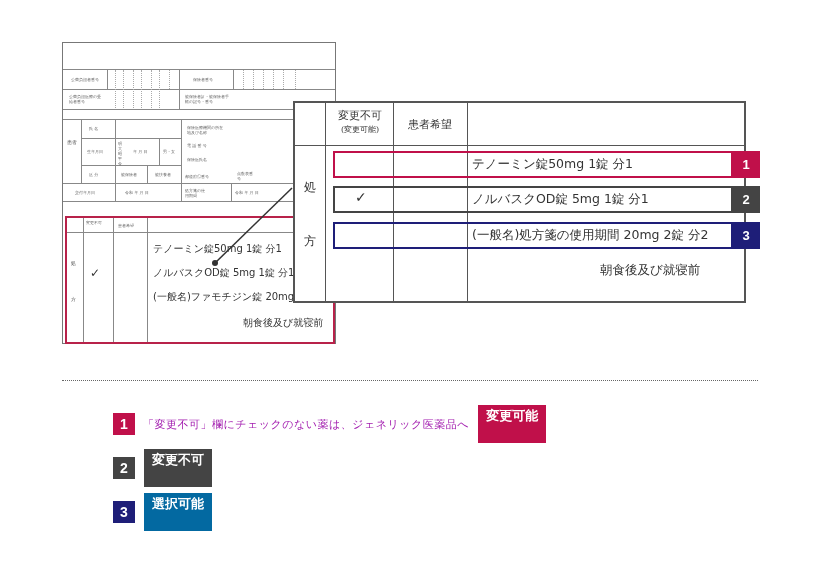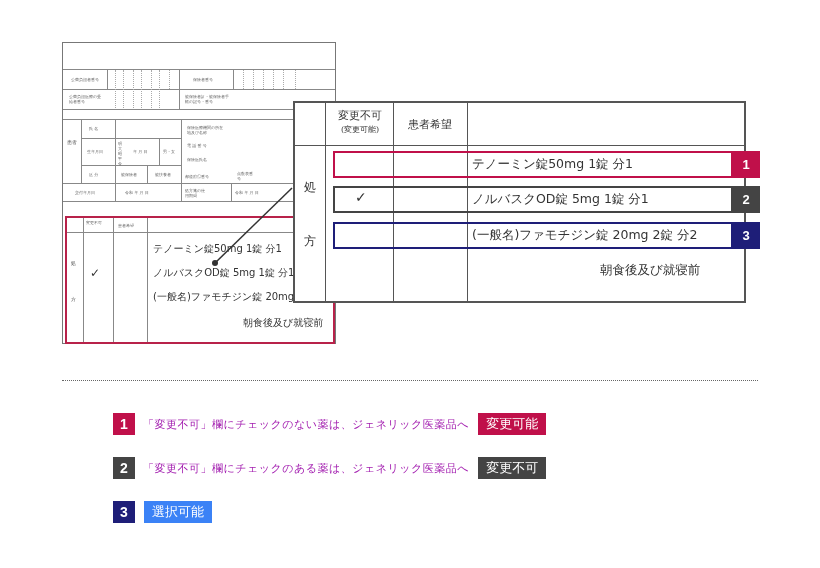--- a/index.html
+++ b/index.html
@@ -51,21 +51,21 @@
   .timing { position: absolute; left: 600px; top: 262px; font-size: 12.5px; color: #333; white-space: nowrap; }
 
   
   .divider { position: absolute; left: 62px; width: 696px; top: 380px; border-top: 1px dotted #666; }
 
   
   .legend-row { position: absolute; left: 113px; height: 22px; display: flex; align-items: center; }
   .legend-num { width: 22px; height: 22px; color: #fff; font-weight: bold; font-size: 14px;
                 text-align: center; line-height: 22px; font-family: "Liberation Sans", sans-serif; }
   .legend-text { margin-left: 8px; font-size: 11px; color: #a21caf; white-space: nowrap; letter-spacing: 0.5px; }
-  .legend-tag { margin-left: 9px; height: 22px; padding: 0 8px; color: #fff; font-weight: normal;
+  .legend-tag { margin-left: 9px; height: 38px; padding: 0 8px; color: #fff; font-weight: bold;
                 font-size: 13px; line-height: 22px; white-space: nowrap; }
 </style>
 </head>
 <body>
 
 <div class="form">
 
   <div class="hline" style="left:0;right:0;top:26px;"></div>
   <div class="hline" style="left:0;right:0;top:46px;"></div>
   <div class="hline" style="left:0;right:0;top:66px;"></div>
@@ -158,38 +158,37 @@
   <div class="side" style="top:76px;">処</div>
   <div class="side" style="top:130px;">方</div>
 </div>
 
 <div class="row-box" style="left:333px;top:151px;width:400px;height:27px;border:2px solid #c0104a;"></div>
 <div class="row-box" style="left:333px;top:186px;width:400px;height:27px;border:2px solid #444444;"></div>
 <div class="row-box" style="left:333px;top:222px;width:400px;height:27px;border:2px solid #1e1e78;"></div>
 
 <div class="row-text" style="left:472px;top:156px;">テノーミン錠50mg 1錠 分1</div>
 <div class="row-text" style="left:472px;top:191px;">ノルバスクOD錠 5mg 1錠 分1</div>
-<div class="row-text" style="left:472px;top:227px;">(一般名)ファモチジン錠 20mg 2錠 分2</div>
+<div class="row-text" style="left:472px;top:227px;">(一般名)処方箋の使用期間 20mg 2錠 分2</div>
 
 <div class="row-check" style="left:355px;top:189px;">✓</div>
 
 <div class="num-badge" style="left:732px;top:151px;background:#c0104a;">1</div>
 <div class="num-badge" style="left:732px;top:186px;background:#444444;">2</div>
 <div class="num-badge" style="left:732px;top:222px;background:#1e1e78;">3</div>
 
 <div class="timing">朝食後及び就寝前</div>
 
 <div class="divider"></div>
 
 <div class="legend-row" style="top:413px;">
   <div class="legend-num" style="background:#c0104a;">1</div>
   <div class="legend-text">「変更不可」欄にチェックのない薬は、ジェネリック医薬品へ</div>
   <div class="legend-tag" style="background:#c0104a;">変更可能</div>
 </div>
 <div class="legend-row" style="top:457px;">
   <div class="legend-num" style="background:#444444;">2</div>
-  <div class="legend-text">「変更不可」欄にチェックのある薬は、ジェネリック医薬品へ</div>
   <div class="legend-tag" style="background:#444444;">変更不可</div>
 </div>
 <div class="legend-row" style="top:501px;">
   <div class="legend-num" style="background:#1e1e78;">3</div>
-  <div class="legend-tag" style="background:#3b82f6;">選択可能</div>
+  <div class="legend-tag" style="background:#0369a1;">選択可能</div>
 </div>
 
 </body></html>

